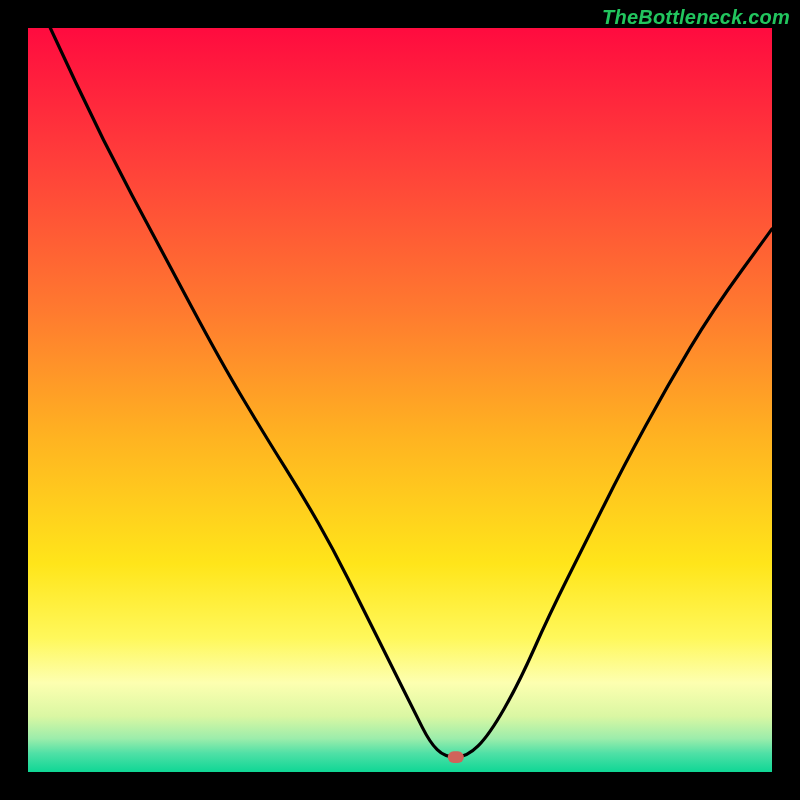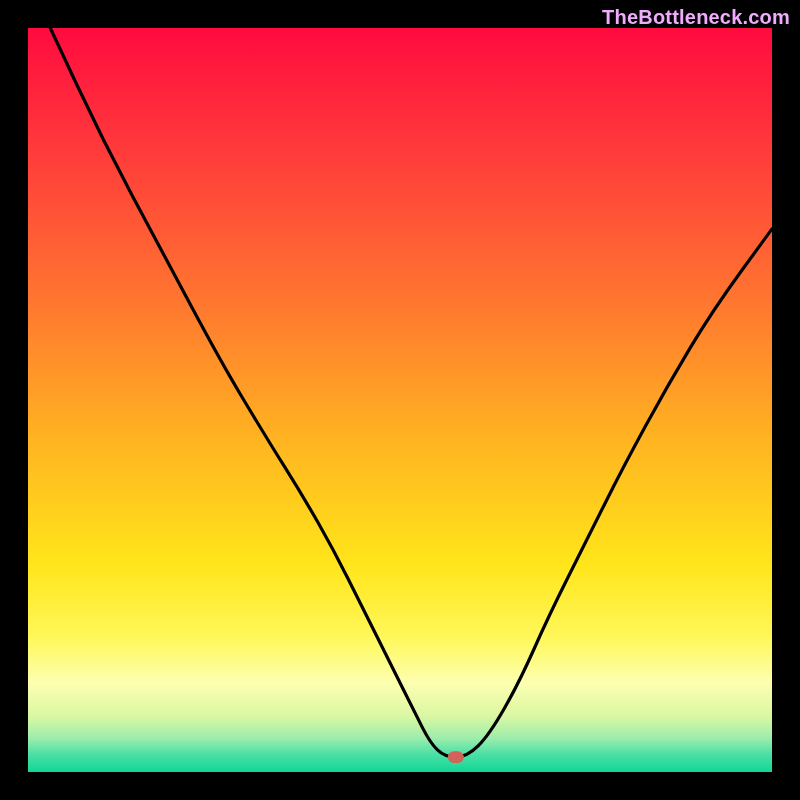--- a/index.html
+++ b/index.html
@@ -22,25 +22,26 @@
     left: 28px;
     top: 28px;
     width: 744px;
     height: 744px;
     overflow: hidden;
   }
   .watermark {
     position: absolute;
     top: 6px;
     right: 10px;
-    color: #f0abfc;
+    color: #22c55e;
     font-size: 20px;
     font-weight: 600;
     letter-spacing: 0.2px;
     user-select: none;
+    font-style: italic;
   }
   svg { display: block; }
 </style>
 </head>
 <body>
 
 <div class="frame">
   <div class="watermark">TheBottleneck.com</div>
 
   <div class="plot">

